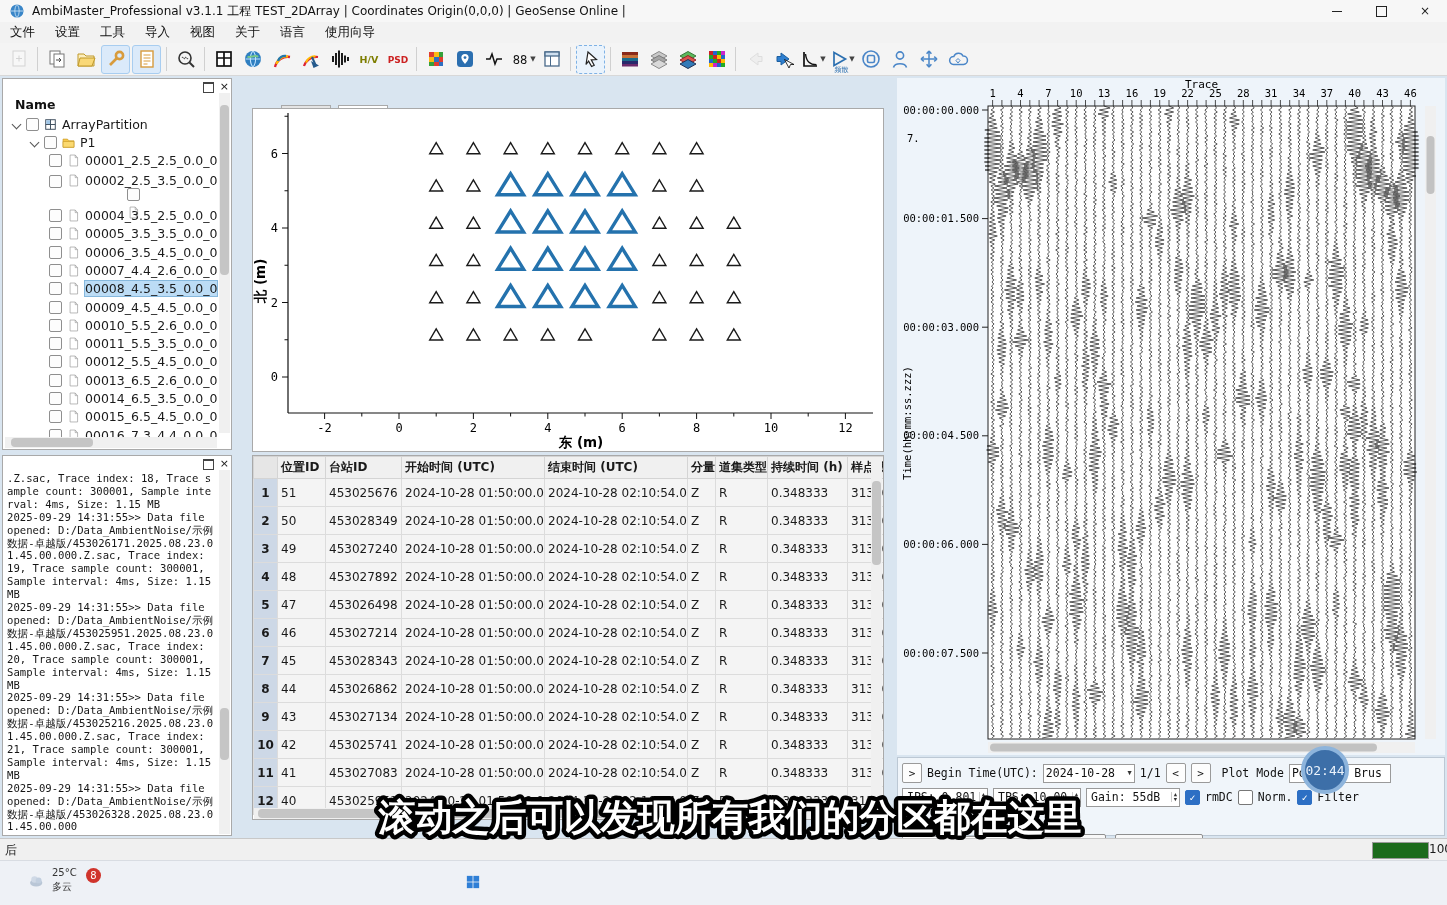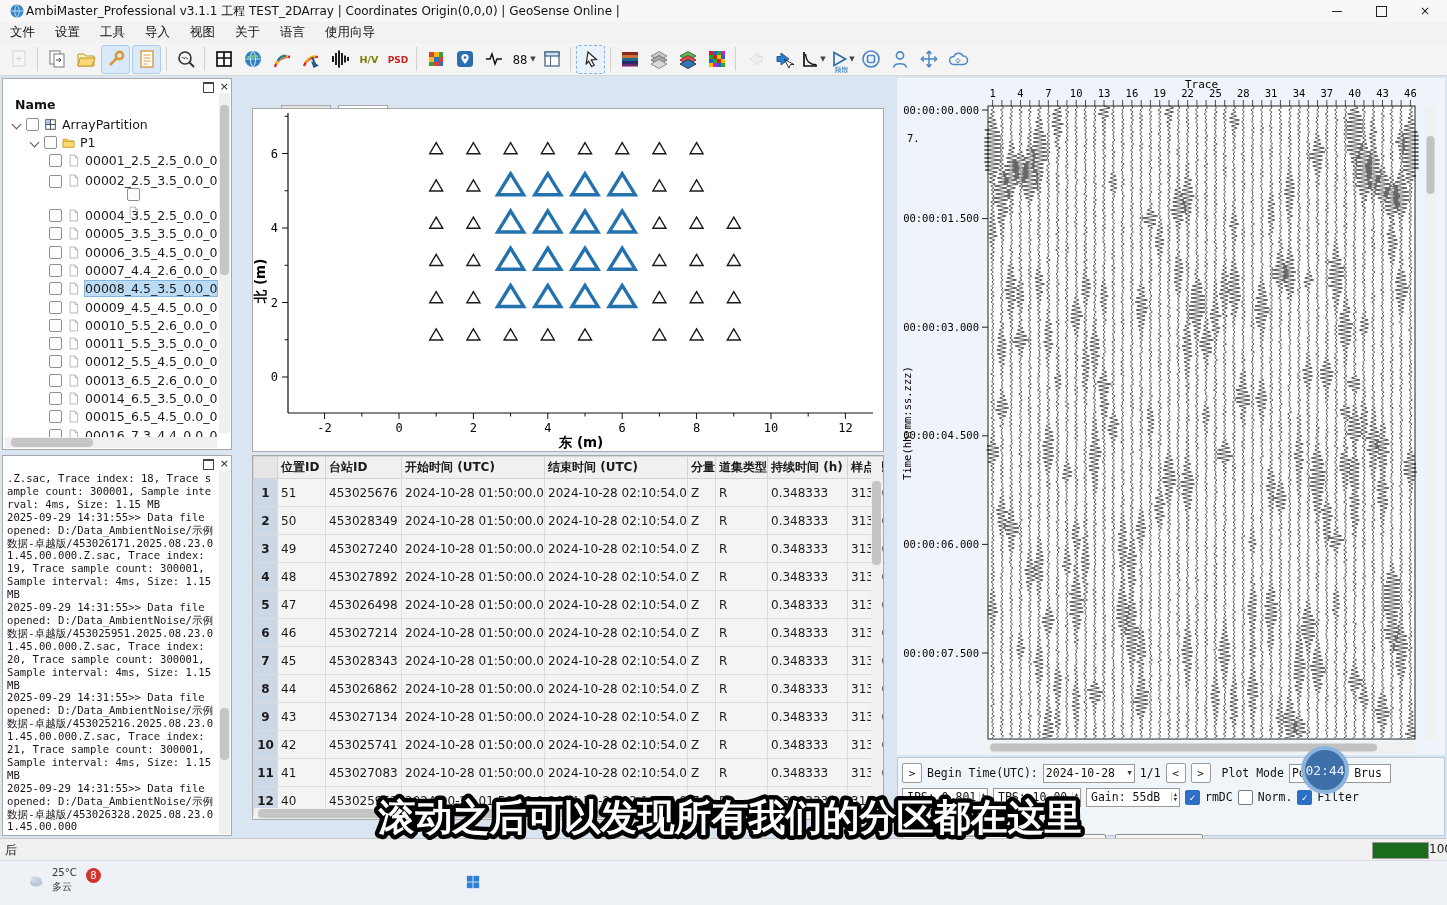--- a/index.html
+++ b/index.html
@@ -3,21 +3,21 @@
 <meta charset="utf-8">
 <style>
   html,body{margin:0;padding:0;}
   body{width:1447px;height:905px;overflow:hidden;position:relative;background:#d9e5f0;
        font-family:"DejaVu Sans","Liberation Sans",sans-serif;font-size:12px;color:#1a1a1a;
        -webkit-font-smoothing:antialiased;}
   .abs{position:absolute;}
   
   #titlebar{left:0;top:0;width:1447px;height:22px;background:#f7f7f7;border-bottom:1px solid #e2e2e2;
             display:flex;align-items:center;}
-  #titlebar .ttl{font-size:12px;color:#111;margin-left:0;white-space:nowrap;}
+  #titlebar .ttl{font-size:12px;color:#111;margin-left:6px;white-space:nowrap;}
   .winbtns{position:absolute;right:0;top:0;height:22px;display:flex;}
   .winbtn{width:44px;height:22px;display:flex;align-items:center;justify-content:center;color:#222;}
   .winbtn .min{width:10px;height:1px;background:#222;}
   .winbtn .max{width:9px;height:9px;border:1px solid #222;}
   
   #menubar{left:0;top:22px;width:1447px;height:21px;background:#f2f2f2;display:flex;align-items:center;border-bottom:1px solid #e5e5e5;}
   .menu-item{padding:2px 10px;font-size:12.5px;color:#111;}
   
   #toolbar{left:0;top:43px;width:1447px;height:33px;background:#f4f4f4;border-bottom:1px solid #d8d8d8;
            display:flex;align-items:center;padding-left:4px;box-sizing:border-box;}

